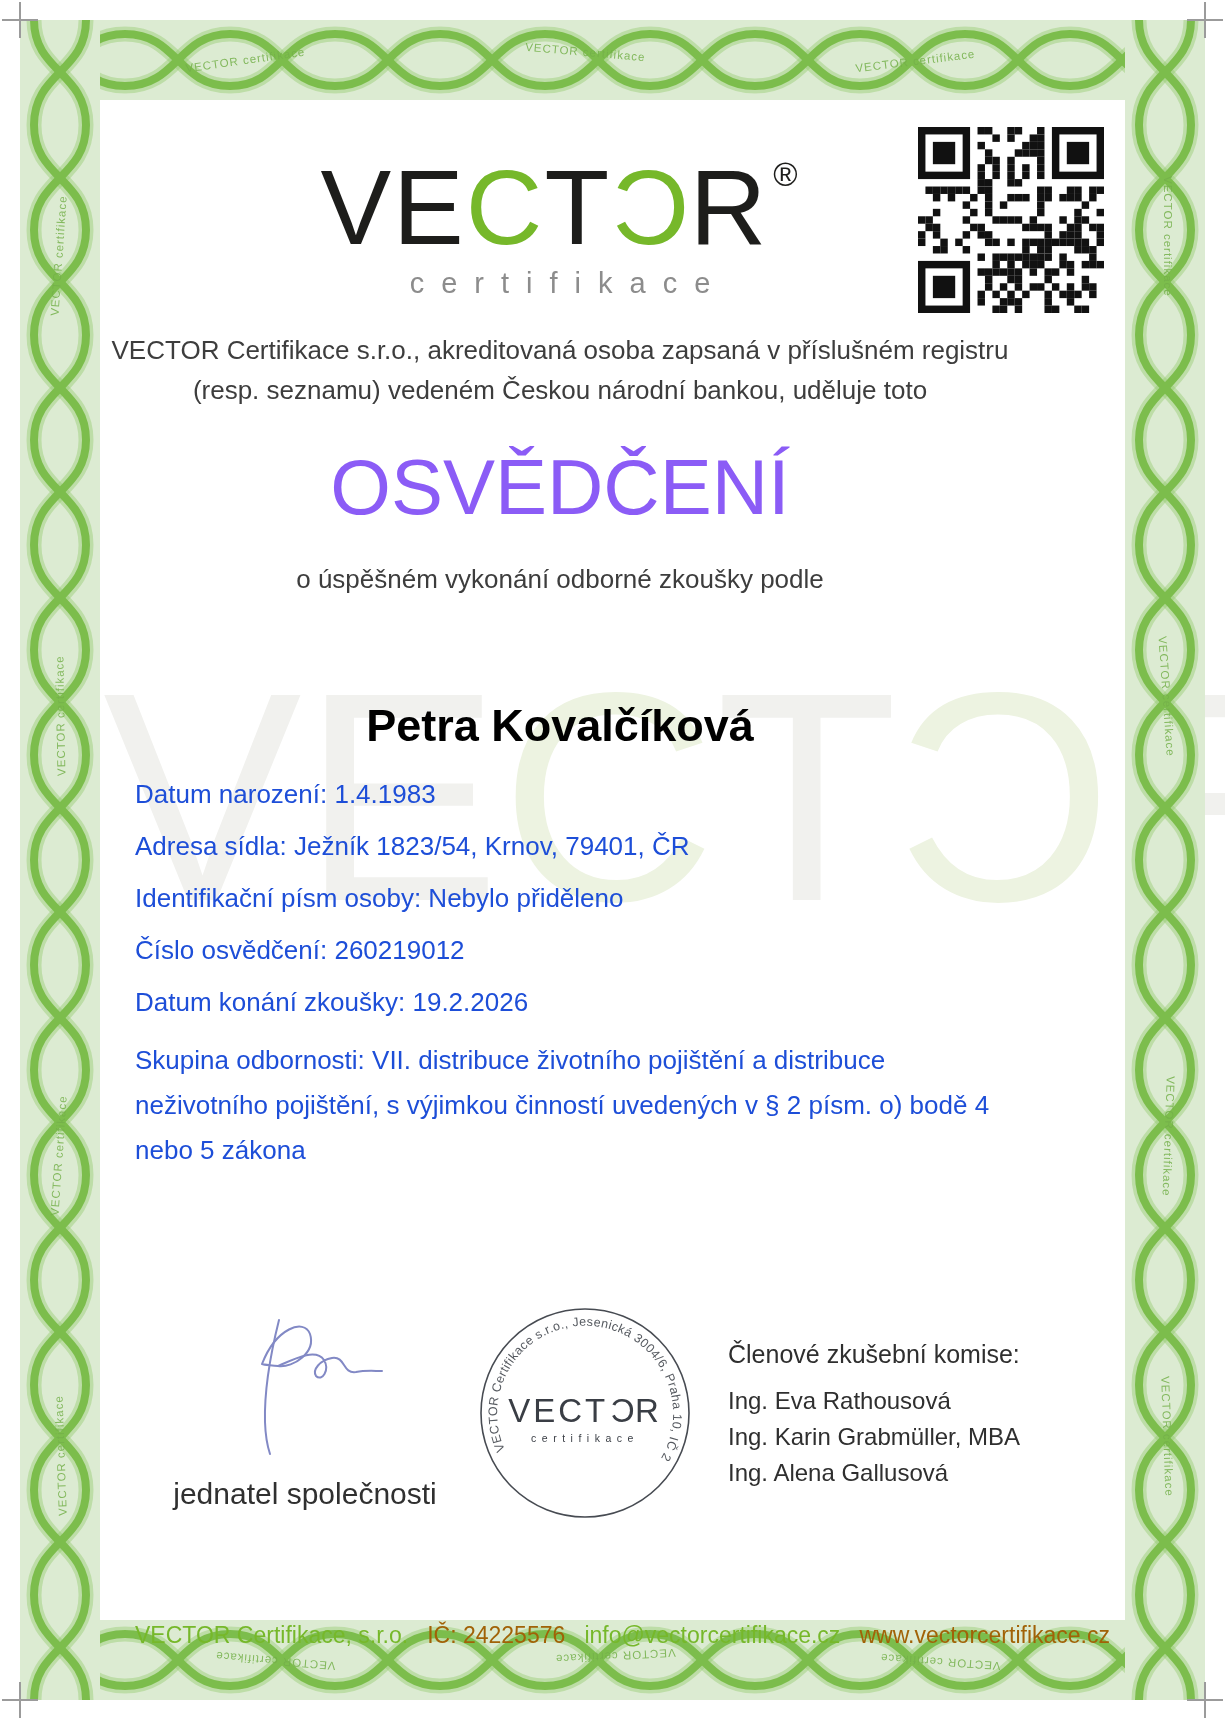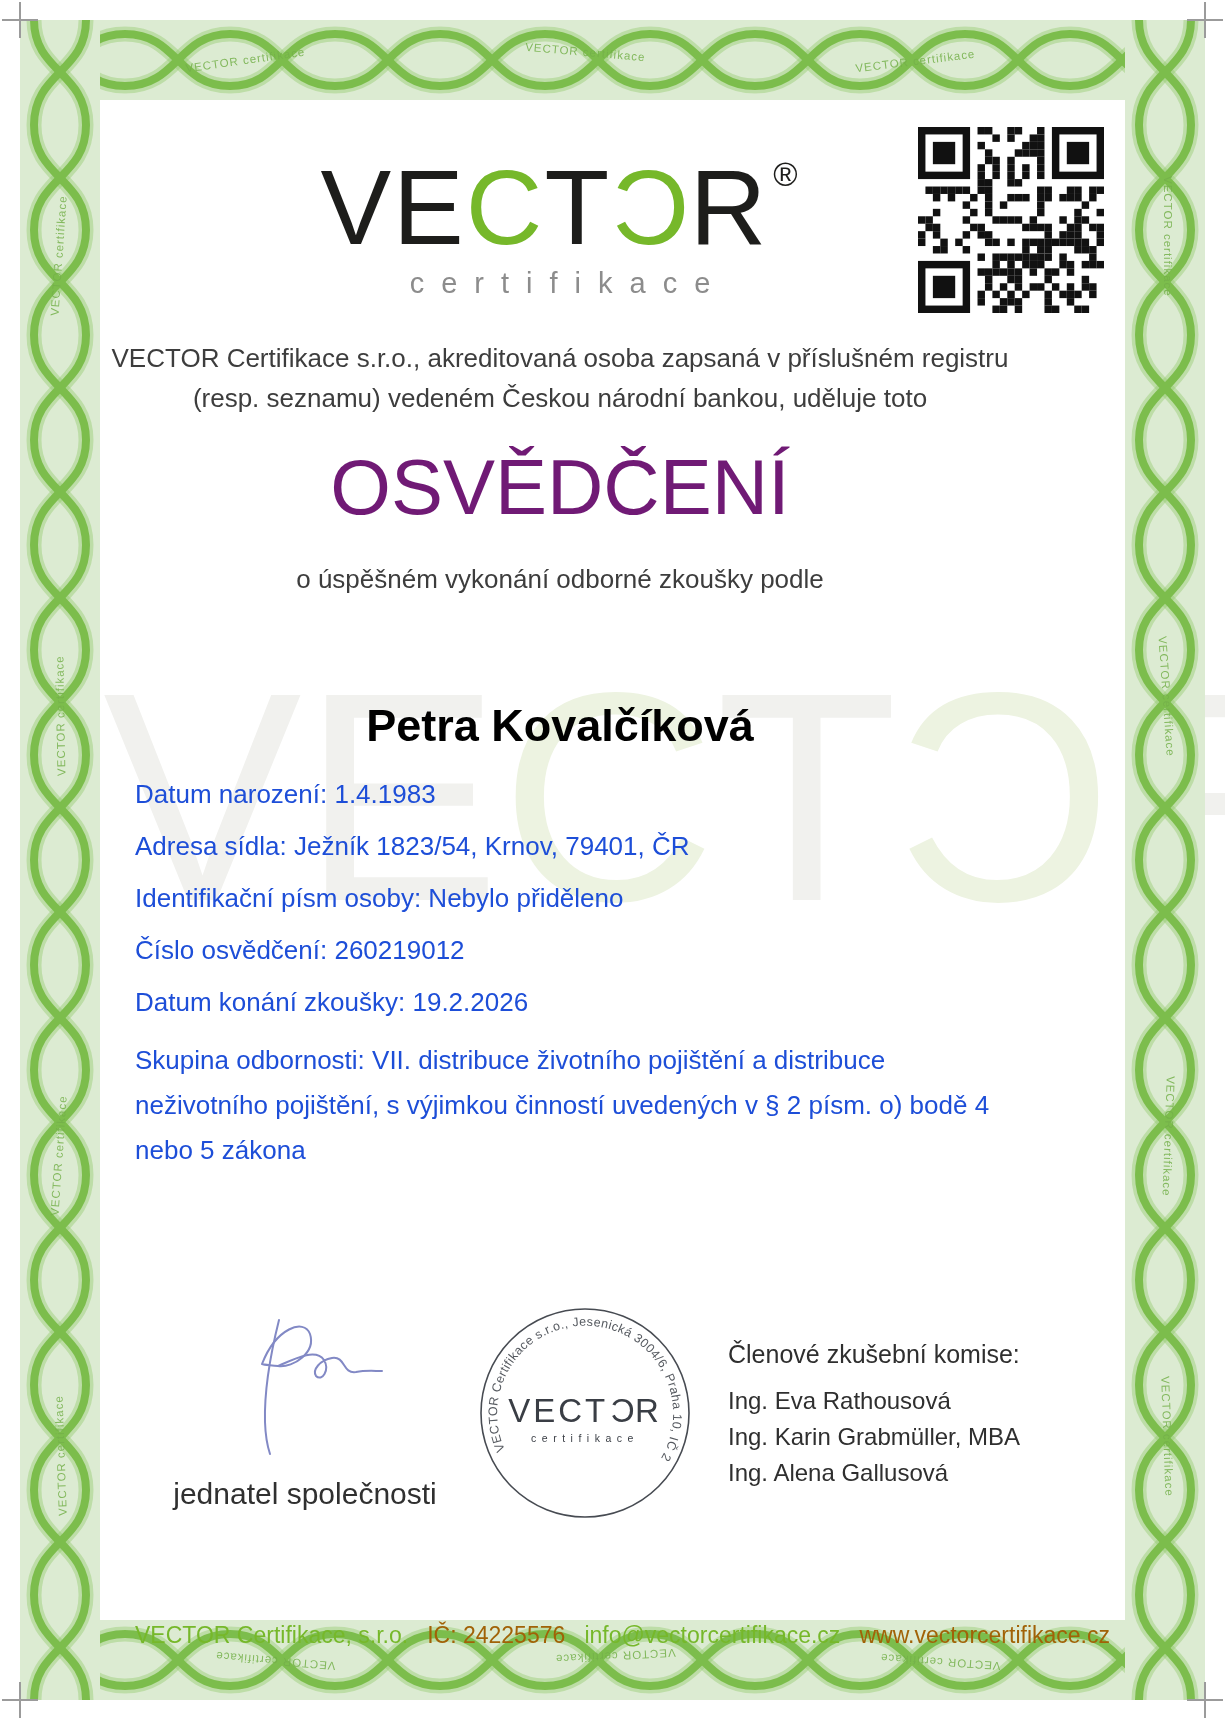--- a/index.html
+++ b/index.html
@@ -29,24 +29,24 @@
   .mir{display:inline-block;transform:scaleX(-1);}
   
   .logo-block{position:absolute;left:100px;top:152px;width:920px;text-align:center;z-index:2;}
   .logo-word{font-size:106px;line-height:1.05;letter-spacing:2px;color:#1d1d1b;white-space:nowrap;}
   .logo-word .green{color:#76b82a;}
   .reg{display:inline-block;font-size:33px;transform:translateY(-58px);margin-left:5px;color:#1d1d1b;}
   .logo-sub{margin-top:4px;font-size:29px;letter-spacing:17px;padding-left:17px;color:#8c8c8c;}
   
   .qr{position:absolute;left:918px;top:127px;width:186px;height:186px;z-index:2;}
   
-  .intro{position:absolute;left:100px;top:338px;width:920px;text-align:center;
+  .intro{position:absolute;left:100px;top:330px;width:920px;text-align:center;
     font-size:26px;line-height:40px;color:#3d3d3d;z-index:2;}
   .cert-title{position:absolute;left:100px;top:443px;width:920px;text-align:center;
-    font-size:78px;line-height:1.15;color:#701a75;z-index:2;}
+    font-size:78px;line-height:1.15;color:#8b5cf6;z-index:2;}
   .subtitle{position:absolute;left:100px;top:558px;width:920px;text-align:center;
     font-size:26px;line-height:42px;color:#3d3d3d;z-index:2;}
   .holder-name{position:absolute;left:100px;top:700px;width:920px;text-align:center;
     font-size:45px;font-weight:bold;color:#000000;z-index:2;}
   .details{position:absolute;left:135px;top:778px;width:885px;font-size:26px;color:#1d4ed8;z-index:2;}
   .details p{margin:0 0 20px 0;line-height:32px;}
   .details p.para{line-height:45px;margin-top:1px;}
   
   .sig-svg{position:absolute;left:232px;top:1310px;width:170px;height:150px;z-index:2;}
   .sig-name{position:absolute;left:130px;top:1433px;width:350px;text-align:center;

